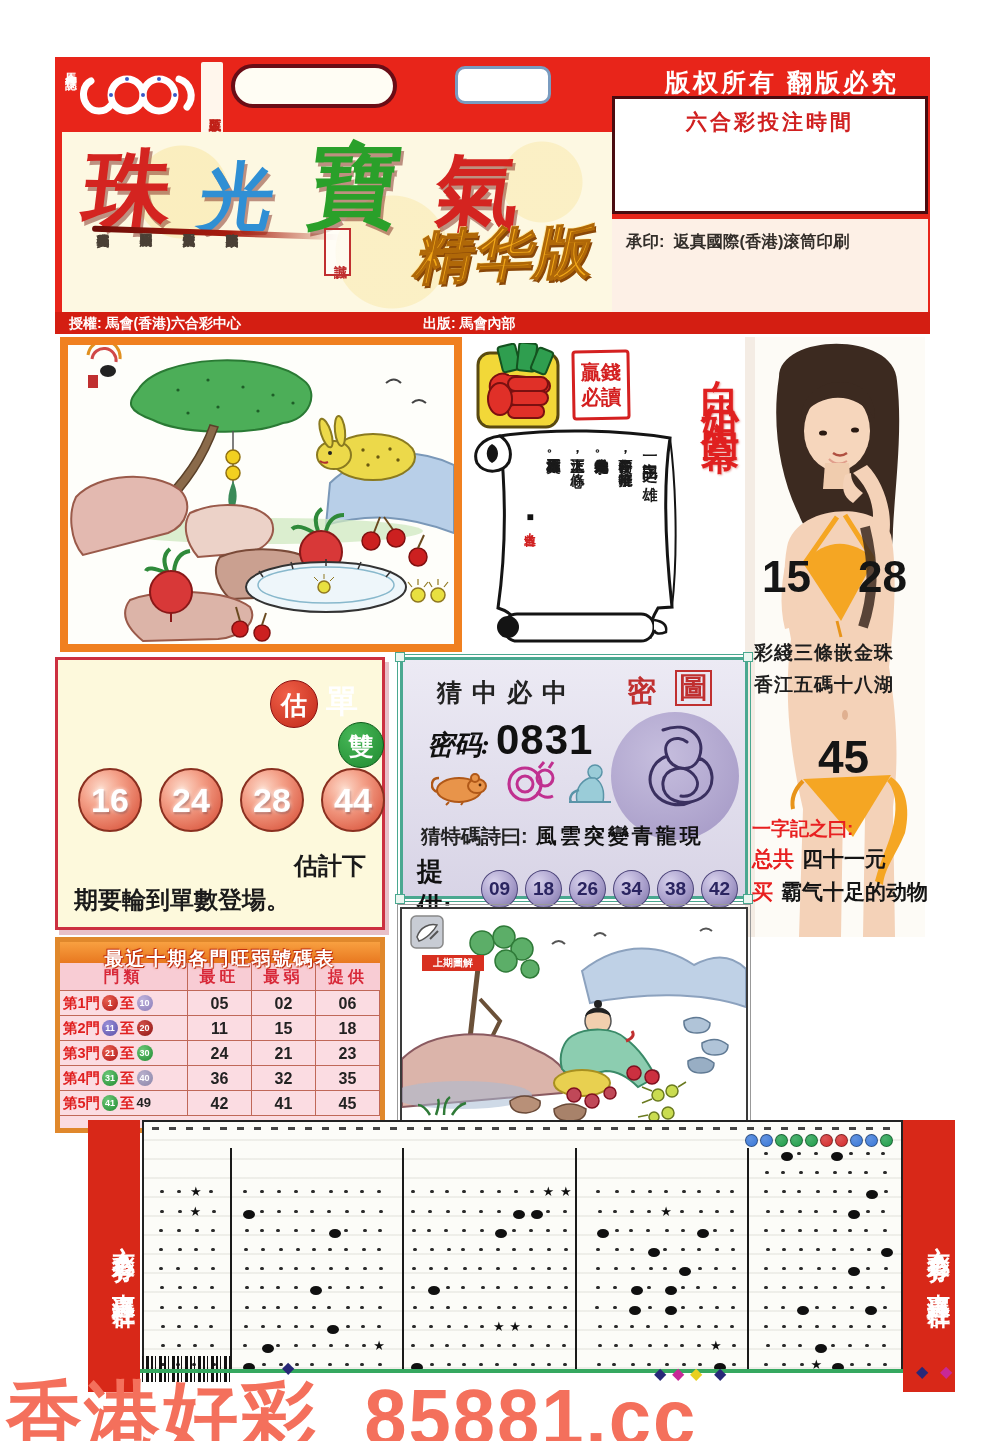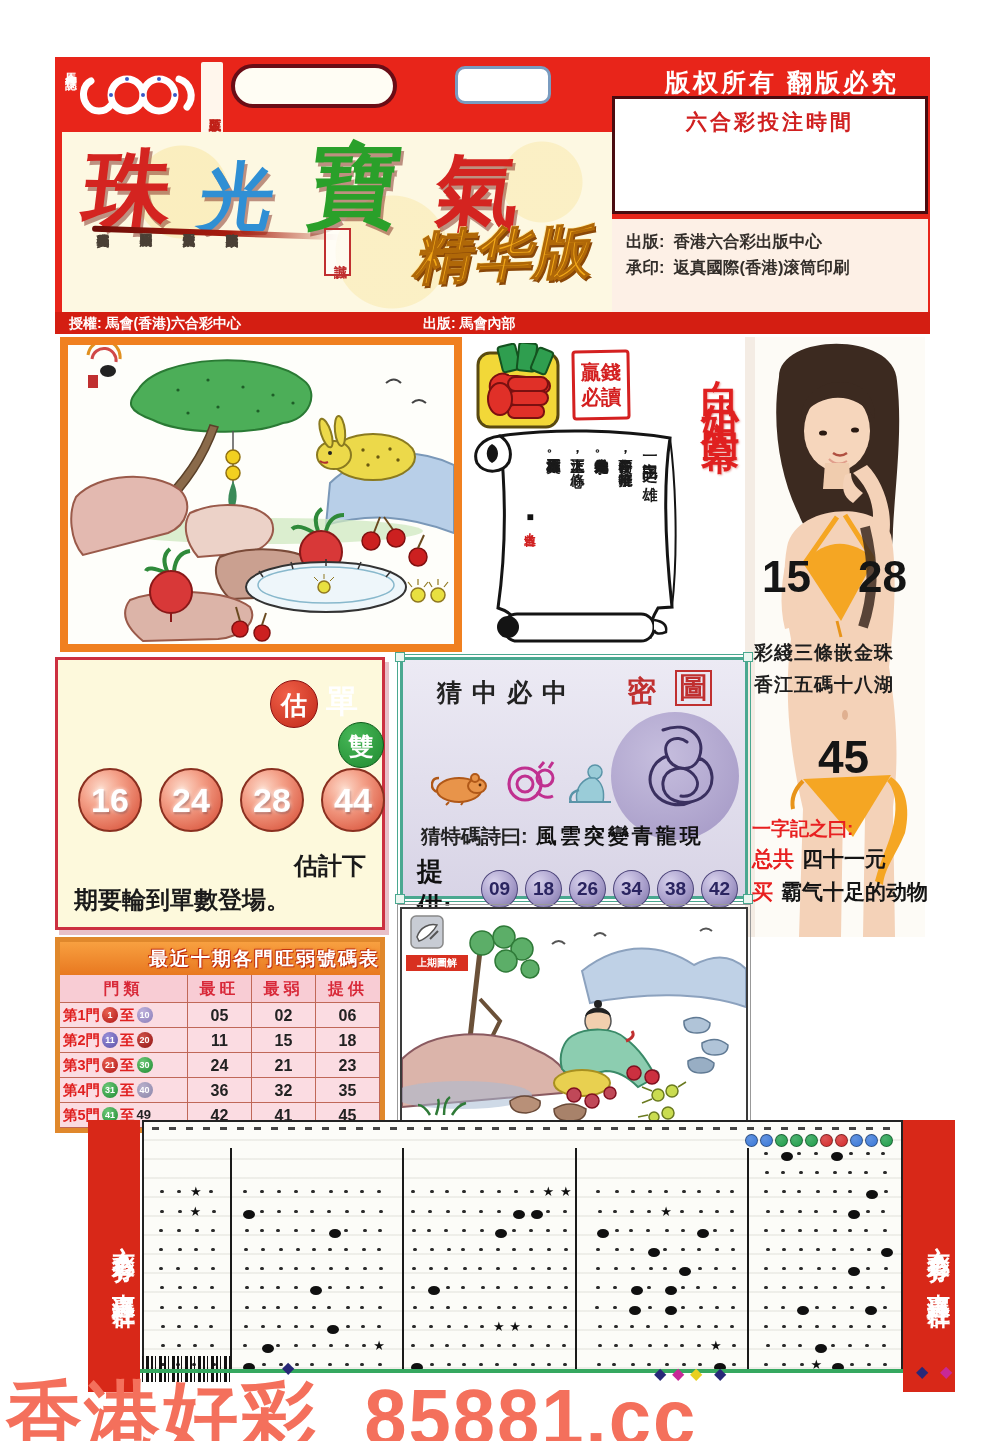--- a/index.html
+++ b/index.html
@@ -101,40 +101,40 @@
 .poemlb{font-size:20px;font-weight:bold;color:#222}
 .poemtx{font-size:21px;font-family:"Liberation Serif",serif;font-weight:bold;color:#111;letter-spacing:3px;margin-left:8px}
 .provide{left:14px;top:194px;display:flex;align-items:center}
 .provlb{font-size:26px;font-weight:bold;color:#111;margin-right:5px}
 .pball{display:inline-block;width:38px;height:38px;border-radius:50%;margin-right:7px;text-align:center;
   background:radial-gradient(circle at 35% 30%,#d8d2ec 0%,#a89ecb 55%,#7a70a4 100%);
   border:1px solid #4a4278;color:#2a2460;font-weight:bold;font-size:19px;line-height:36px}
 
 
 .gtable{left:55px;top:937px;width:330px;height:196px;border:5px solid #e0882c;background:#fbdce2}
-.ttl{height:33px;background:linear-gradient(#f8a040,#e87820);color:#fff;font-size:19px;font-weight:bold;letter-spacing:2px;
-  text-align:right;line-height:33px;text-shadow:1px 1px 0 #c03010,-1px -1px 0 #c03010,0 0 3px #d04010}
+.ttl{height:21px;background:linear-gradient(#f8a040,#e87820);color:#fff;font-size:19px;font-weight:bold;letter-spacing:2px;
+  text-align:center;line-height:33px;text-shadow:1px 1px 0 #c03010,-1px -1px 0 #c03010,0 0 3px #d04010}
 .thead{display:flex;height:28px;background:#f8ccd4;border-bottom:1px solid #c06858}
 .th{color:#d82838;font-weight:bold;font-size:16px;letter-spacing:4px;text-align:center;line-height:28px;border-right:1px solid #c06858}
 .w1{width:128px}.w2{width:64px}.w3{width:64px}.w4{width:64px;border-right:none}
 .trow{display:flex;height:25px;border-bottom:1px solid #c06858;background:#fbdce2}
 .tcell{text-align:center;line-height:25px;font-size:16px;font-weight:bold;color:#222;border-right:1px solid #c06858}
 .gatec{display:flex;align-items:center;gap:2px;padding-left:3px;color:#e02020;font-size:14.5px;font-weight:bold}
 .mb{display:inline-block;width:16px;height:16px;border-radius:50%;color:#fff;font-size:9px;line-height:16px;text-align:center;font-weight:bold}
 .c-red{background:radial-gradient(circle at 35% 30%,#e86050,#b01818)}
 .c-violet{background:radial-gradient(circle at 35% 30%,#beb2dc,#8a7cb8);color:#fff}
 .c-blue{background:radial-gradient(circle at 35% 30%,#9a90d8,#5a50a8)}
 .c-dred{background:radial-gradient(circle at 35% 30%,#d05048,#901414)}
 .c-green{background:radial-gradient(circle at 35% 30%,#6cc878,#1f8a30)}
 .c-gray{background:radial-gradient(circle at 35% 30%,#b8b0cc,#8a84a8)}
 .c-plain{background:none;color:#222;font-size:13px;width:auto}
 
 
 .cart2{left:400px;top:907px;width:348px;height:228px;background:#fff;border:2px solid #3a3a3a;outline:1px solid #999;outline-offset:2px}
-.prevlbl{left:4px;top:46px;width:62px;height:16px;background:#d83020;color:#fff;font-size:10px;font-weight:bold;text-align:center;line-height:16px}
+.prevlbl{left:20px;top:46px;width:62px;height:16px;background:#d83020;color:#fff;font-size:10px;font-weight:bold;text-align:center;line-height:16px}
 
 
 .ticket{left:88px;top:1120px;width:867px;height:272px}
 .stripL,.stripR{position:absolute;top:0;width:52px;height:272px;background:#d82818;z-index:5}
 .stripL{left:0}.stripR{left:815px}
 .stripv{writing-mode:vertical-rl;text-orientation:upright;color:#fff;font-weight:bold;font-size:23px;letter-spacing:4px;width:100%;height:100%;text-align:center;padding-top:8px}
 .panel{position:absolute;left:54px;top:0;width:761px;height:252px;border:2px solid #222;
   background:#fcfcf8 repeating-linear-gradient(180deg,transparent 0 17px,rgba(140,140,125,.12) 17px 19px)}
 .topdash{position:absolute;left:8px;top:5px;width:740px;height:3px;
   background:repeating-linear-gradient(90deg,#444 0 7px,transparent 7px 17px)}
@@ -186,21 +186,20 @@
         <div class="slog">六彩賭黑禍萬家</div>
       </div>
       <div class="abs seal-cheng v">誠言</div>
       <div class="abs jinghua">精华版</div>
     </div>
 
     <div class="abs betbox">
       <div class="t">六合彩投注時間</div>
     </div>
     <div class="abs pub">
-      <div class="ln"><span class="lb">出版:</span><span>香港六合彩出版中心</span></div>
       <div class="ln"><span class="lb">承印:</span><span>返真國際(香港)滚筒印刷</span></div>
     </div>
     <div class="abs hstrip">
       <span class="s1">授權: 馬會(香港)六合彩中心</span>
       <span class="s2">出版: 馬會內部</span>
     </div>
   </div>
 
   <div class="abs cart1">
     <svg width="386" height="299" viewBox="0 0 386 299">
@@ -373,20 +372,23 @@
   </div>
 
   <div class="abs secret">
     <div class="cnr tl"></div>
     <div class="cnr tr"></div>
     <div class="cnr bl"></div>
     <div class="cnr br"></div>
     <div class="abs sec-title">猜中必中</div>
     <div class="abs seal-mi">密</div>
     <div class="abs seal-tu">圖</div>
+    <div class="abs codeln">
+      <span class="codelb">密码:</span><span class="codeval">0831</span>
+    </div>
     <svg class="zod zrat" width="58" height="42" viewBox="0 0 58 42">
       <ellipse cx="28" cy="26" rx="22" ry="12" fill="#e8944a" stroke="#b05818" stroke-width="2"></ellipse>
       <ellipse cx="46" cy="22" rx="9" ry="7" fill="#e8944a" stroke="#b05818" stroke-width="2"></ellipse>
       <circle cx="44" cy="14" r="4" fill="#e8944a" stroke="#b05818" stroke-width="2"></circle>
       <circle cx="49" cy="21" r="1.4" fill="#5a2a08"></circle>
       <path d="M6,28 C-2,24 0,14 8,14" fill="none" stroke="#b05818" stroke-width="2.5"></path>
       <path d="M18,38 l-3,3 M32,38 l-2,3" stroke="#b05818" stroke-width="2"></path>
     </svg>
     <svg class="zod zpig" width="58" height="46" viewBox="0 0 58 46">
       <circle cx="24" cy="24" r="16" fill="none" stroke="#c03090" stroke-width="3.2"></circle>

